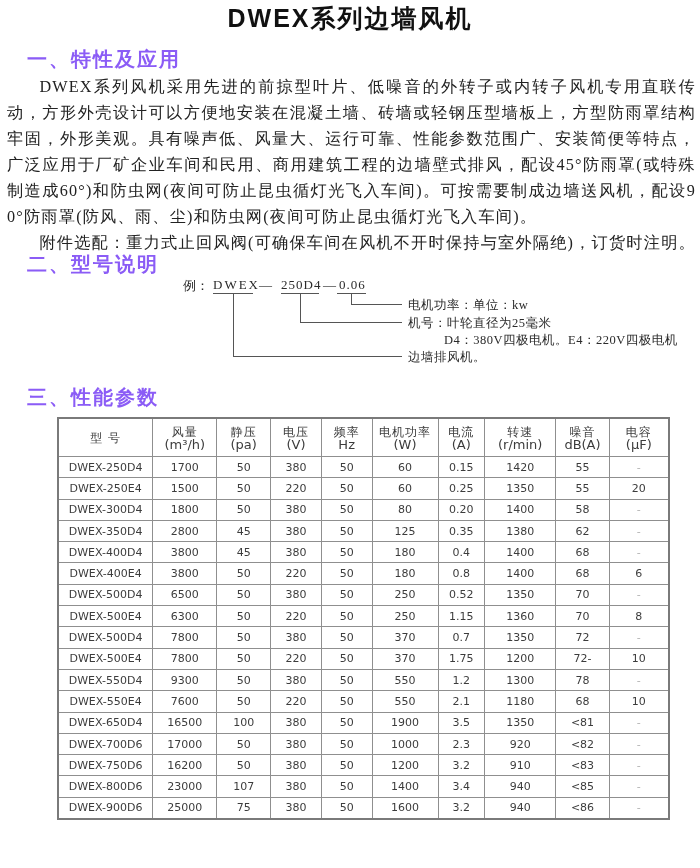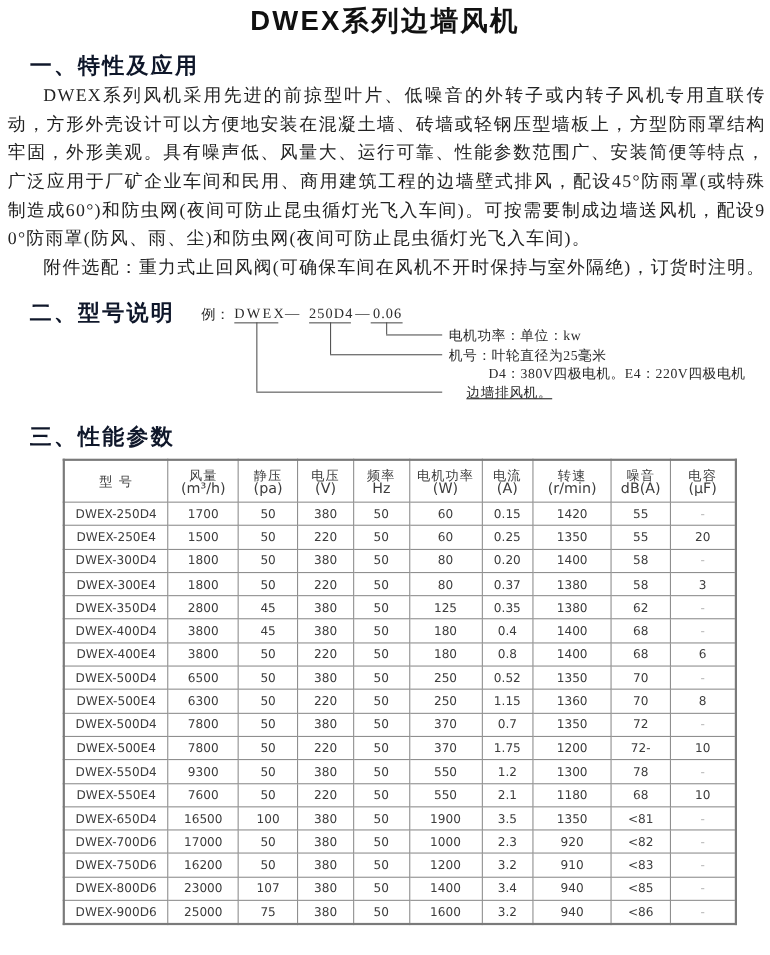--- a/index.html
+++ b/index.html
@@ -1,23 +1,23 @@
 <!DOCTYPE html>
 <html><head>
 <meta charset="utf-8">
 <style>
   html,body{margin:0;padding:0;background:#ffffff;}
   .page{position:relative;width:700px;height:868px;background:#ffffff;overflow:hidden;
         font-family:"Liberation Serif", serif;color:#1c1c1c;}
   .doc-title{position:absolute;top:2px;left:0;width:700px;text-align:center;
         font-family:"Liberation Sans", sans-serif;font-weight:bold;font-size:25px;letter-spacing:2px;color:#111;}
   .sec-heading{position:absolute;left:27px;font-family:"Liberation Sans", sans-serif;
-        font-weight:bold;font-size:20px;letter-spacing:2px;color:#0f172a;}
+        font-weight:bold;font-size:20px;letter-spacing:2px;color:#8b5cf6;}
   .h-features{top:46px;}
-  .h-model{top:251px;margin-top:20px;}
+  .h-model{top:251px;}
   .h-perf{top:384px;}
   .body-text{position:absolute;top:74px;left:7px;width:689px;font-size:16.2px;line-height:26px;
         letter-spacing:1.2px;text-align:justify;color:#222;}
   .body-text p{margin:0;text-indent:2em;word-break:break-all;}
   
   .dg{position:absolute;font-size:13px;color:#2a2a2a;white-space:nowrap;}
   .dg-label{position:absolute;font-size:12.5px;color:#2a2a2a;white-space:nowrap;letter-spacing:0.5px;}
   .dline{position:absolute;background:#555;}
   
   .perf-table{position:absolute;top:417px;left:57px;width:613px;border-collapse:collapse;
@@ -60,21 +60,21 @@
   <div class="dline" style="left:337px;top:293px;width:29px;height:1px;"></div>
   <div class="dline" style="left:351px;top:293px;width:1px;height:11px;"></div>
 
   <div class="dline" style="left:351px;top:304px;width:51px;height:1px;"></div>
   <div class="dline" style="left:300px;top:322px;width:102px;height:1px;"></div>
   <div class="dline" style="left:233px;top:356px;width:169px;height:1px;"></div>
 
   <span class="dg-label" style="left:408px;top:297px;text-align:right;">电机功率：单位：kw</span>
   <span class="dg-label" style="left:408px;top:315px;">机号：叶轮直径为25毫米</span>
   <span class="dg-label" style="left:444px;top:332px;">D4：380V四极电机。E4：220V四极电机</span>
-  <span class="dg-label" style="left:424px;top:349px;text-decoration:underline;">边墙排风机。</span>
+  <span class="dg-label" style="left:408px;top:349px;">边墙排风机。</span>
 
   <div class="sec-heading h-perf">三、性能参数</div>
 
   <table class="perf-table">
     <colgroup>
       <col style="width:15.5%">
         <col style="width:10.5%">
         <col style="width:8.8%">
       <col style="width:8.3%">
         <col style="width:8.3%">
@@ -158,32 +158,20 @@
           <td>50</td>
           <td>380</td>
           <td>50</td>
           <td>80</td>
           <td>0.20</td>
           <td>1400</td>
           <td>58</td>
           <td class="faint">-</td>
         </tr>
         <tr>
-          <td>DWEX-300E4</td>
-          <td>1800</td>
-          <td>50</td>
-          <td>220</td>
-          <td>50</td>
-          <td>80</td>
-          <td>0.37</td>
-          <td>1380</td>
-          <td>58</td>
-          <td>3</td>
-        </tr>
-        <tr>
           <td>DWEX-350D4</td>
           <td>2800</td>
           <td>45</td>
           <td>380</td>
           <td>50</td>
           <td>125</td>
           <td>0.35</td>
           <td>1380</td>
           <td>62</td>
           <td class="faint">-</td>

